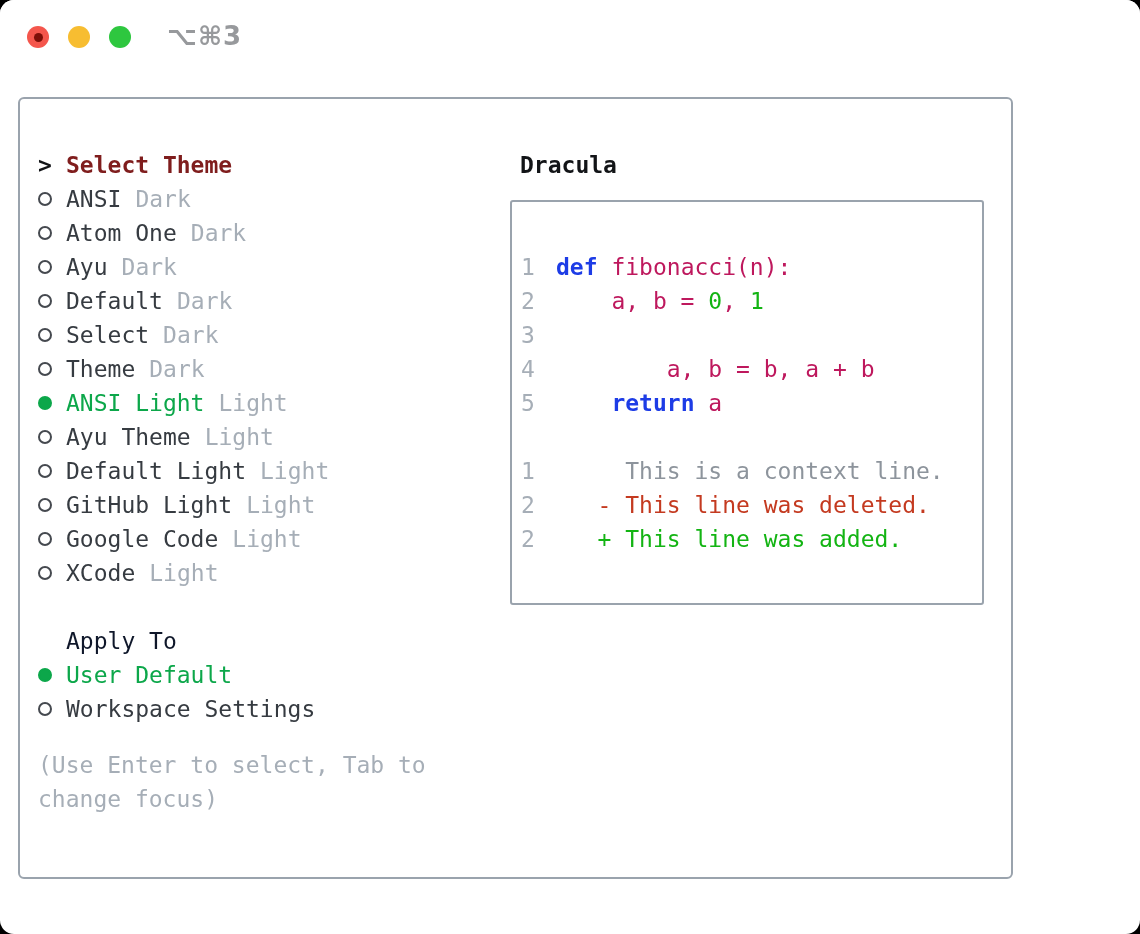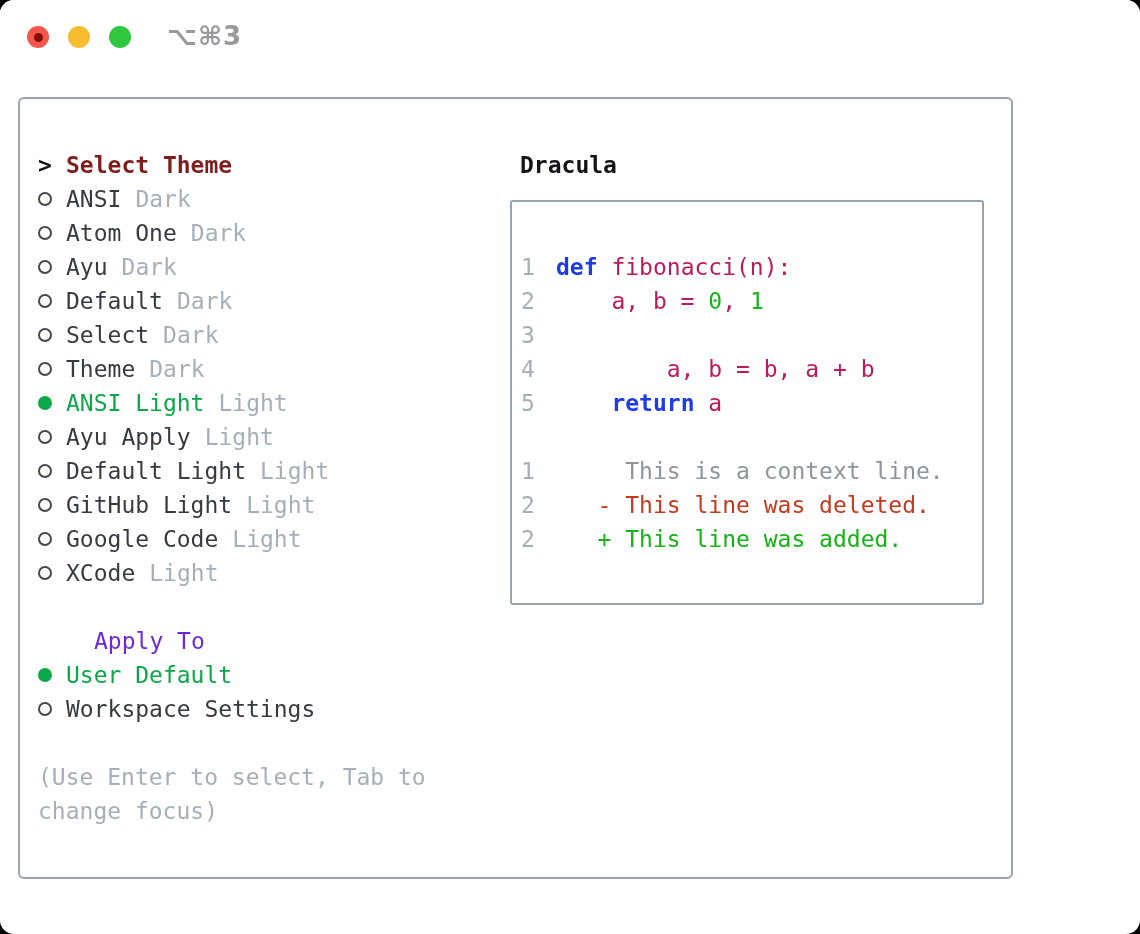--- a/index.html
+++ b/index.html
@@ -39,22 +39,22 @@
   .row { display: flex; align-items: center; height: 34px; }
   .marker { width: 28px; flex: none; display: flex; align-items: center; }
   .hdr { font-weight: bold; color: #7f1d1d; }
   .caret { font-weight: bold; color: #121417; }
   .name { color: #363b41; white-space: pre; }
   .name.sel { color: var(--accent-green, #0ca74a); text-align: right; }
   .suffix { color: var(--muted-gray, #a6aeb7); margin-left: 14px; white-space: pre; }
   .bullet { width: 14px; height: 14px; border: 2px solid #45494f; border-radius: 50%; }
   .bullet.sel { background: var(--accent-green, #0ca74a); border-color: var(--accent-green, #0ca74a); }
   .gap { height: 34px; }
-  .subhdr { color: #6d28d9; margin-left: 28px; }
-  .footer-hint { margin-top: 34px; width: 420px; line-height: 34px;
+  .subhdr { color: #0f172a; }
+  .footer-hint { margin-top: 22px; width: 420px; line-height: 34px;
                  color: var(--muted-gray, #a6aeb7); }
 
   
   .preview-col { position: absolute; left: 480px; top: 49px; }
   .preview-hdr { height: 34px; display: flex; align-items: center; padding-left: 20px;
                  font-weight: bold; color: #121417; }
   .code-box {
     margin: 18px 0 0 10px;
     width: 474px; height: 405px;
     border: 2px solid #9aa3ad; border-radius: 3px;
@@ -144,21 +144,21 @@
             <span class="marker">
               <span class="bullet sel"></span>
             </span>
             <span class="name sel">ANSI Light</span>
             <span class="suffix">Light</span>
           </div>
           <div class="row">
             <span class="marker">
               <span class="bullet"></span>
             </span>
-            <span class="name">Ayu Apply</span>
+            <span class="name">Ayu Theme</span>
             <span class="suffix">Light</span>
           </div>
           <div class="row">
             <span class="marker">
               <span class="bullet"></span>
             </span>
             <span class="name">Default Light</span>
             <span class="suffix">Light</span>
           </div>
           <div class="row">

